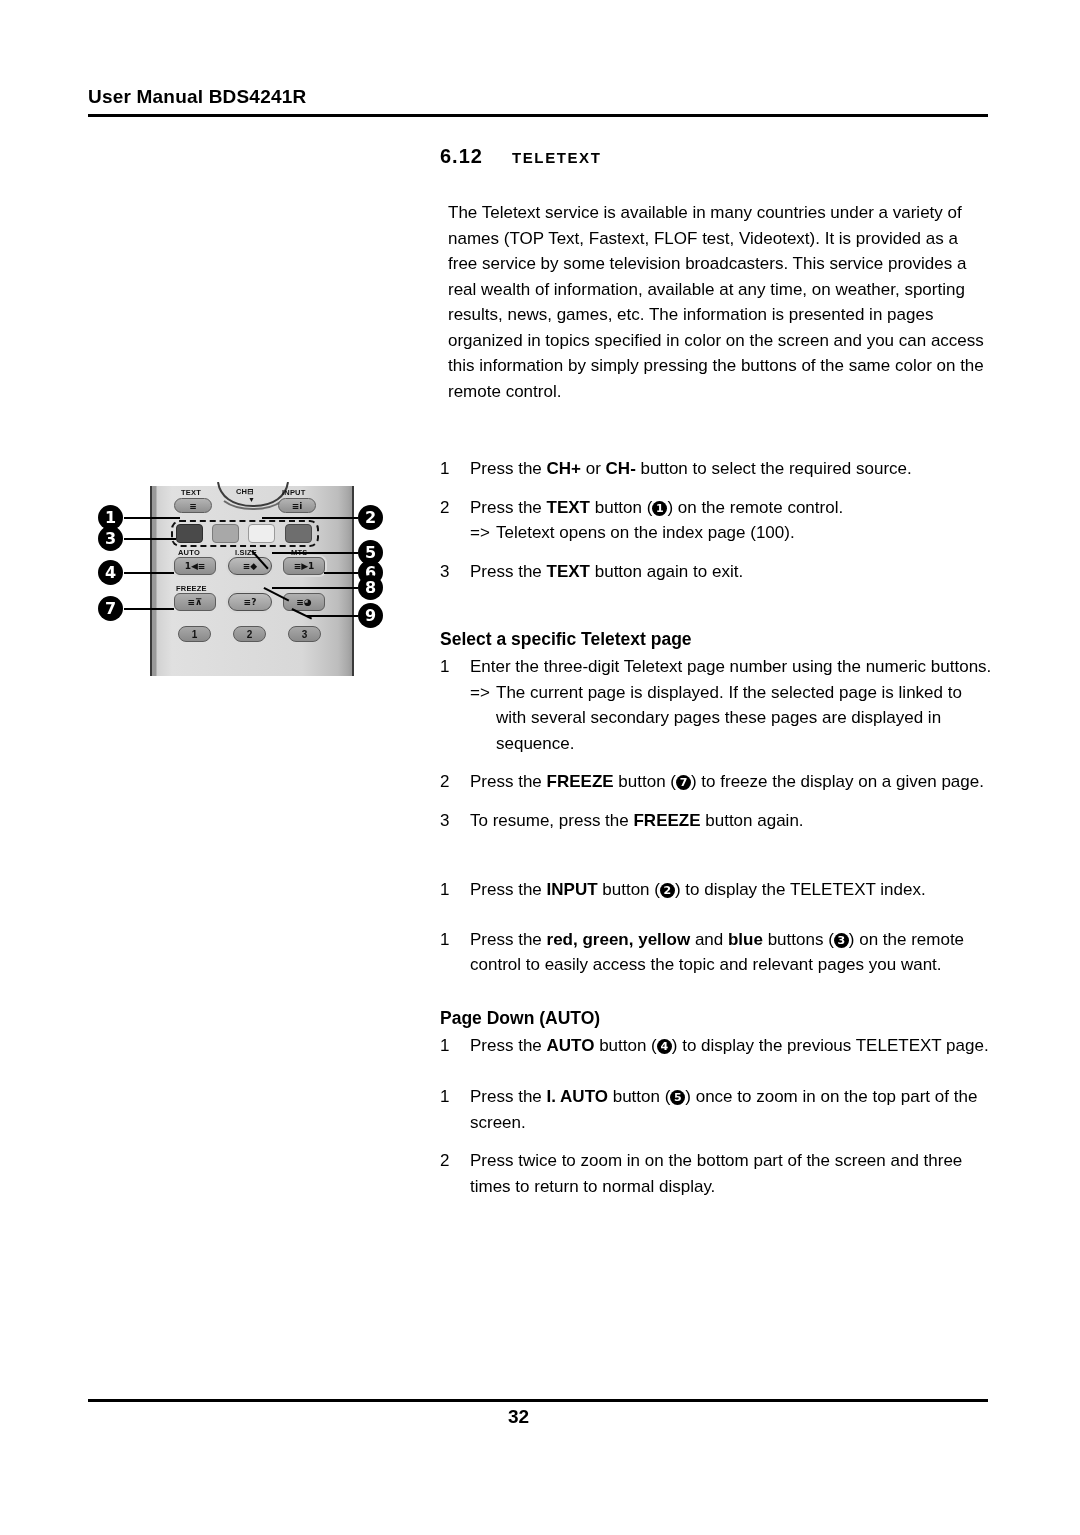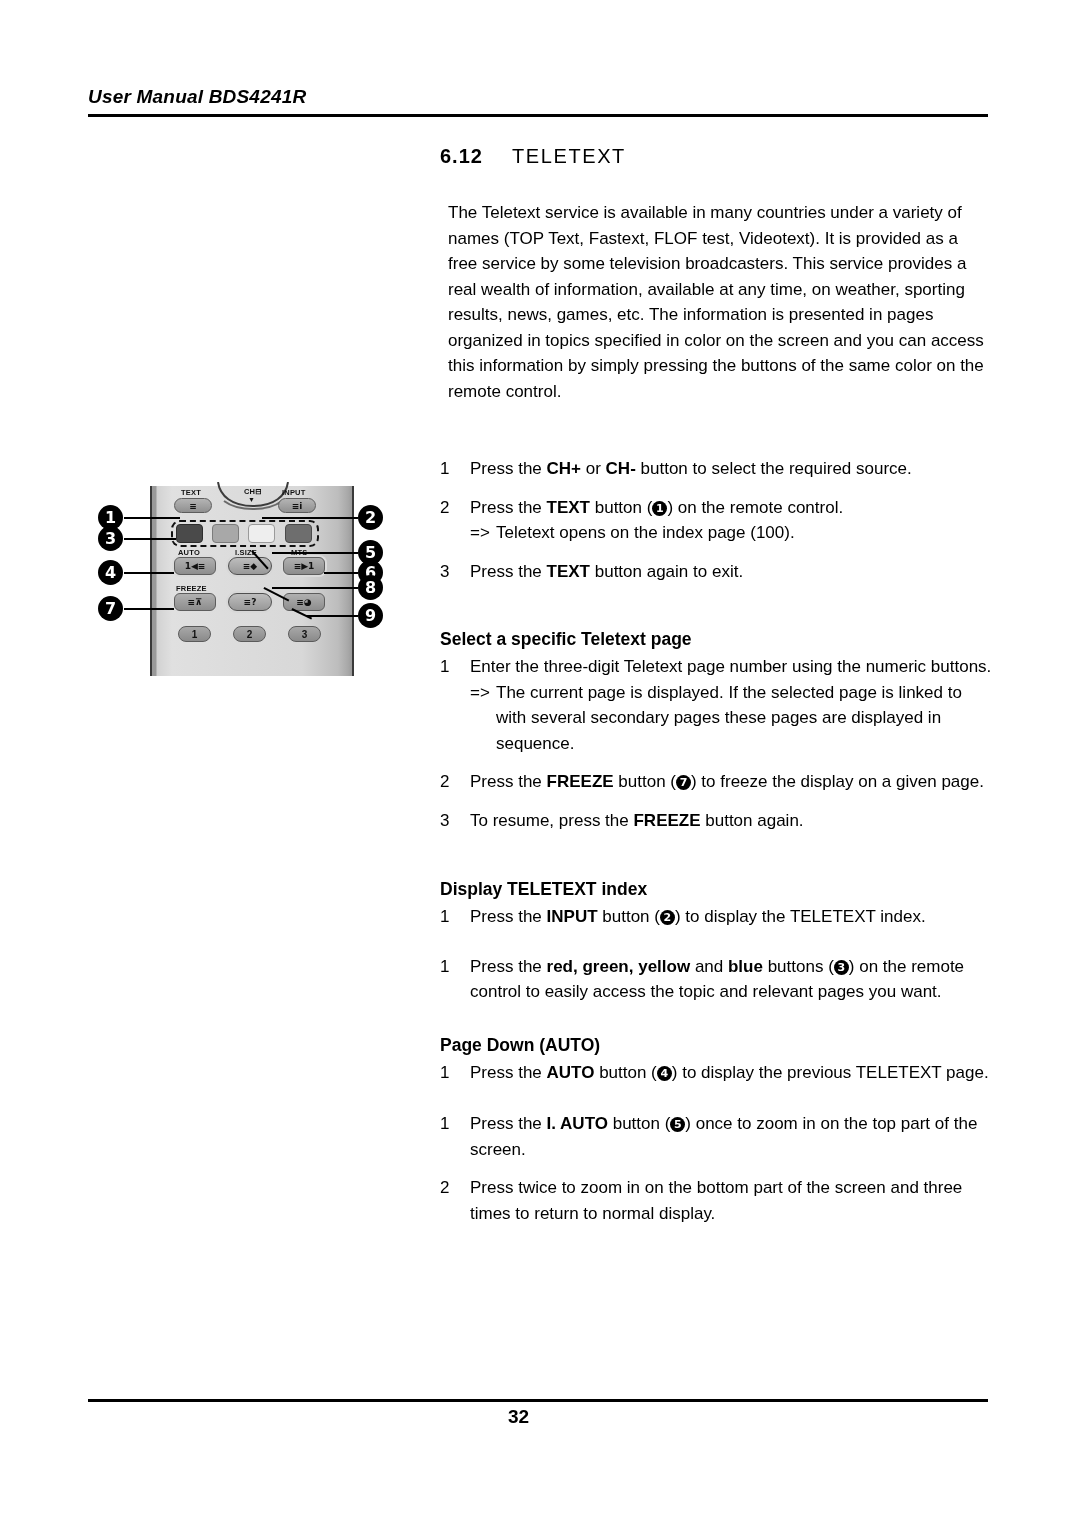--- a/index.html
+++ b/index.html
@@ -15,21 +15,20 @@
     color: #000000;
     overflow: hidden;
   }
 
   
   .header {
     position: absolute;
     left: 88px;
     top: 86px;
     width: 900px;
-    font-style: italic;
   }
   .header-title {
     font-size: 19px;
     font-weight: bold;
     letter-spacing: 0.2px;
     line-height: 1.2;
     white-space: pre;
   }
   .header-rule {
     margin-top: 5px;
@@ -44,22 +43,22 @@
     display: flex;
     align-items: baseline;
   }
   .section-num {
     font-size: 20px;
     font-weight: bold;
     letter-spacing: 1px;
     width: 72px;
   }
   .section-title {
-    font-size: 20px;
-    font-weight: normal;
+    font-size: 15px;
+    font-weight: bold;
     letter-spacing: 1.6px;
   }
 
   
   .col {
     position: absolute;
     left: 440px;
     top: 192px;
     width: 552px;
   }
@@ -310,21 +309,20 @@
       <div class="step-b"><span>Press the </span><b>FREEZE</b><span> button (</span><span class="badge">7</span><span>) to freeze the display on a given page.</span></div>
     </div>
 
     <div class="step">
       <div class="step-n">3</div>
       <div class="step-b"><span>To resume, press the </span><b>FREEZE</b><span> button again.</span></div>
     </div>
   </div>
 
   <div class="blk" style="margin-top:44px;">
-    <h3 class="sub">Display TELETEXT index</h3>
     <div class="step">
       <div class="step-n">1</div>
       <div class="step-b"><span>Press the </span><b>INPUT</b><span> button (</span><span class="badge">2</span><span>) to display the TELETEXT index.</span></div>
     </div>
   </div>
 
   <div class="blk" style="margin-top:24px;">
     <div class="step">
       <div class="step-n">1</div>
       <div class="step-b"><span>Press the </span><b>red, green, yellow</b><span> and </span><b>blue</b><span> buttons (</span><span class="badge">3</span><span>) on the remote control to easily access the topic and relevant pages you want.</span></div>
@@ -355,21 +353,21 @@
 <div class="figure">
 
   <div class="remote">
 
     <div class="chrocker" style="left:64px; top:-4px; width:74px; height:28px;">
       <svg width="74" height="28" viewBox="0 0 74 28">
         <path d="M2,0 C4,14 16,24 37,24 C58,24 70,14 72,0" fill="none" stroke="#3c3c3c" stroke-width="2"></path>
         <path d="M8,19 C16,25 28,27 37,27 C46,27 58,25 66,19" fill="none" stroke="#6a6a6a" stroke-width="2"></path>
       </svg>
     </div>
-    <div class="rlabel" style="left:92px; top:1px;"><span>CH</span><span>⊟</span></div>
+    <div class="rlabel" style="left:84px; top:1px;"><span>CH</span><span>⊟</span></div>
     <div class="rlabel" style="left:96px; top:10px; font-size:7px;">▼</div>
 
     <div class="rlabel" style="left:29px; top:2px;">TEXT</div>
     <div class="btn btn-pill" style="left:22px; top:12px; width:38px; height:15px;">
         <span>≡</span>
       </div>
 
     <div class="rlabel" style="left:130px; top:2px;">INPUT</div>
     <div class="btn btn-pill" style="left:126px; top:12px; width:38px; height:15px;">
         <span>≡i</span>

